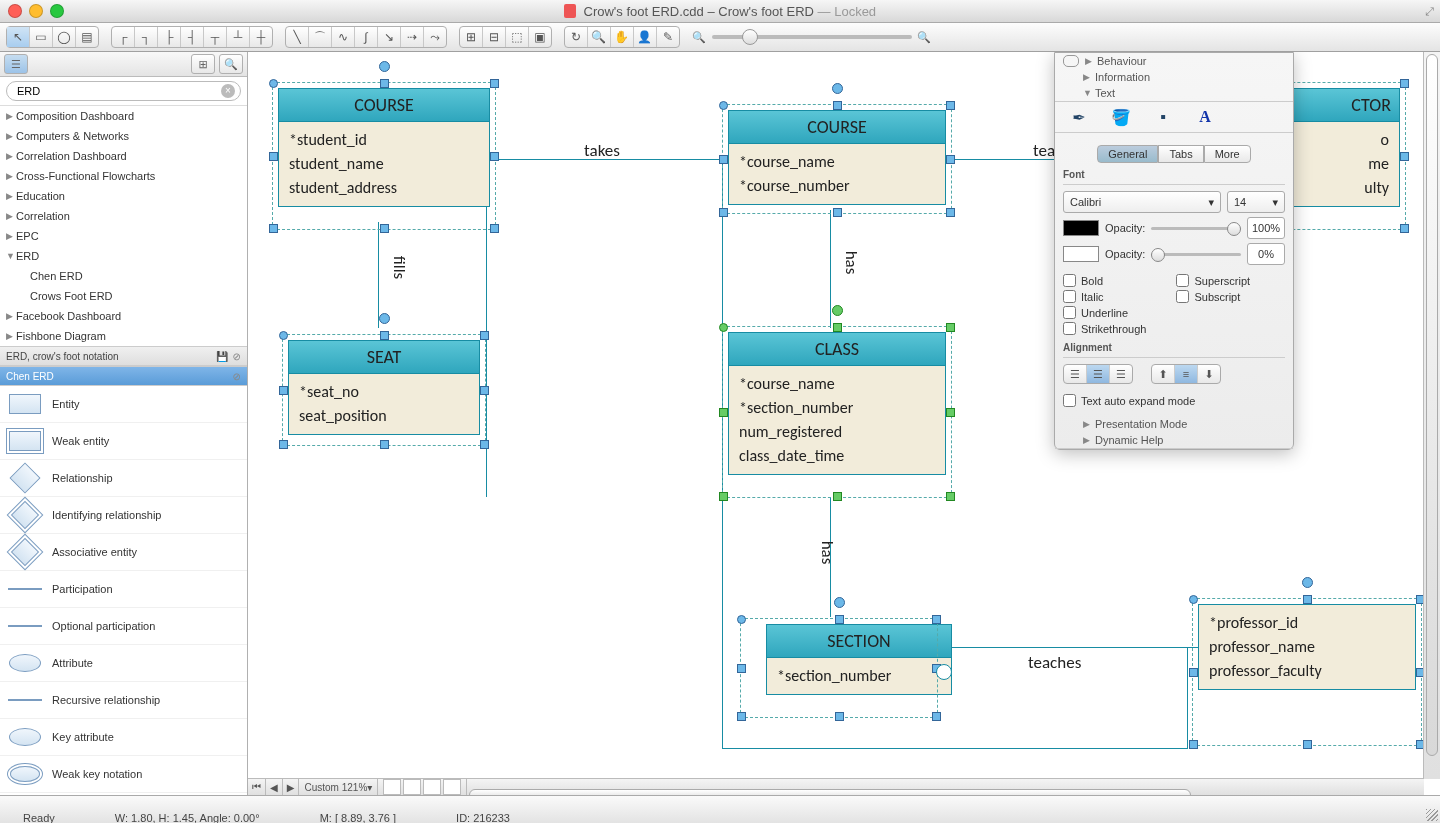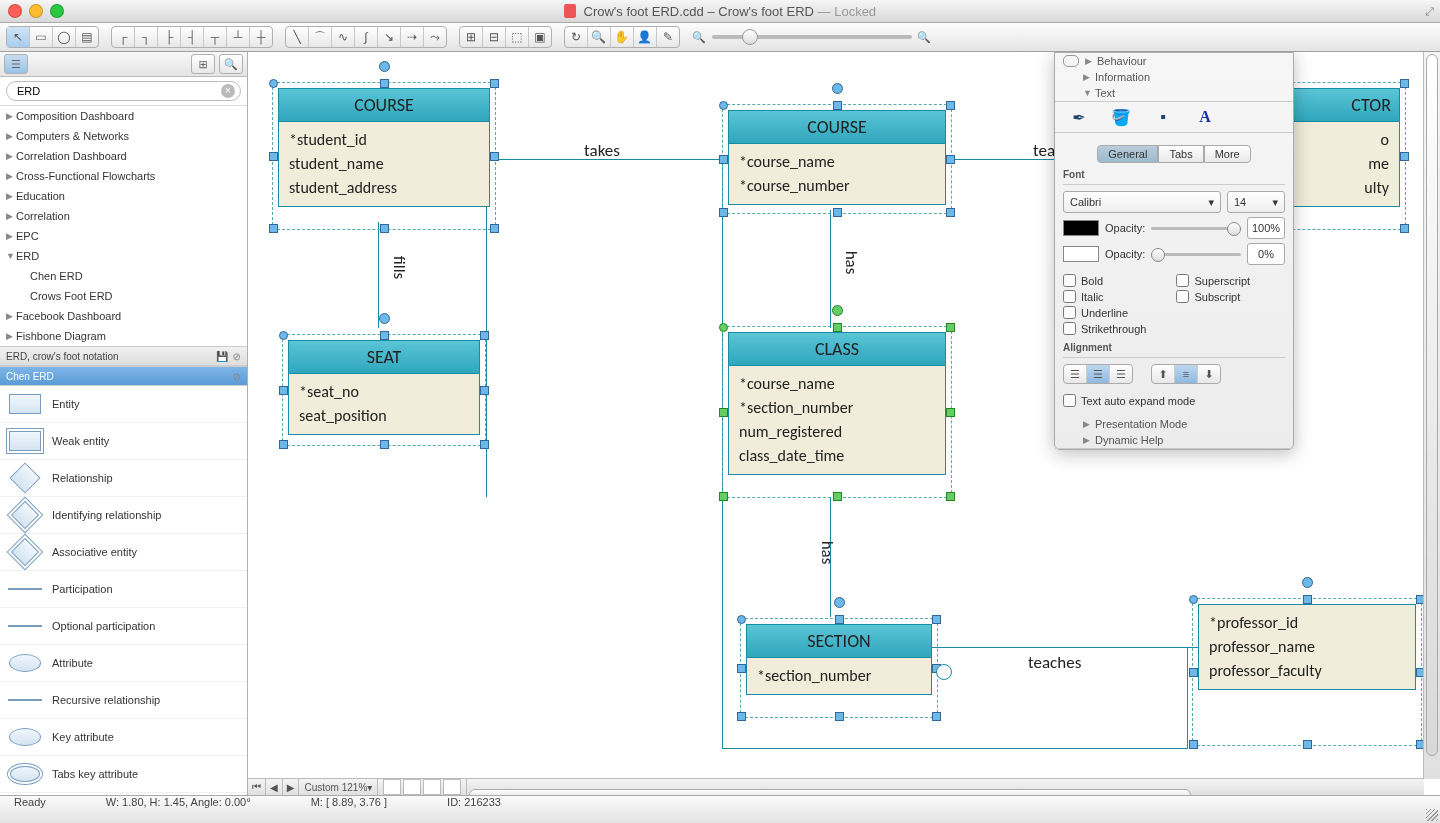--- a/index.html
+++ b/index.html
@@ -94,21 +94,21 @@
 .insp-sw.blk{background:#000}.insp-sw.wht{background:#fff}
 .insp-slider{flex:1;height:3px;background:#bbb;border-radius:2px;position:relative}
 .insp-slider .k{width:12px;height:12px;border-radius:50%;background:linear-gradient(#fff,#ddd);border:1px solid #888;position:absolute;top:-5px}
 .chk{display:flex;align-items:center;gap:5px;margin:3px 0;font-size:11px}
 .chk input{margin:0}
 .chkcols{display:flex;gap:30px}
 .aln-grp{display:flex;border:1px solid #aaa;border-radius:4px;overflow:hidden;background:linear-gradient(#fff,#e8e8e8)}
 .aln-grp div{width:22px;height:18px;border-right:1px solid #ccc;display:flex;align-items:center;justify-content:center;font-size:11px;color:#555}
 .aln-grp div:last-child{border:none}
 .aln-grp div.act{background:linear-gradient(#bcd8f0,#8fb8e0)}
-.statusbar{height:28px;background:linear-gradient(#fafafa,#e2e2e2);border-top:1px solid #aaa;display:flex;align-items:flex-start;font-size:11px;color:#444;padding:0 14px;gap:60px}
+.statusbar{height:28px;background:linear-gradient(#fafafa,#e2e2e2);border-top:1px solid #aaa;display:flex;align-items:flex-end;font-size:11px;color:#444;padding:0 23px;gap:60px}
 .resize-grip{position:absolute;right:2px;bottom:2px;width:12px;height:12px;background:repeating-linear-gradient(135deg,#999 0 1px,transparent 1px 3px)}
 .docicon{display:inline-block;width:12px;height:14px;background:#e55;border-radius:2px;vertical-align:-2px;margin-right:4px;position:relative}
 </style>
 </head>
 <body>
 
 <div class="titlebar">
   <div class="traffic">
     <div class="tl r"></div>
     <div class="tl y"></div>
@@ -301,21 +301,21 @@
         <div class="lib-item">
           <div class="lib-icon">
             <div class="shp ell"></div>
           </div>
           <span>Key attribute</span>
         </div>
         <div class="lib-item">
           <div class="lib-icon">
             <div class="shp elld"></div>
           </div>
-          <span>Tabs key attribute</span>
+          <span>Weak key notation</span>
         </div>
         <div class="lib-item"></div>
       </div>
   </div>
 
   <div class="canvas-wrap">
     <div class="canvas">
 
       <div class="cline" style="left:238px;top:107px;width:1px;height:338px"></div>
       <div class="cline" style="left:238px;top:107px;width:237px;height:1px"></div>
@@ -422,21 +422,21 @@
         <div class="h tl"></div>
           <div class="h tm"></div>
           <div class="h tr"></div>
         <div class="h ml"></div>
           <div class="h mr"></div>
         <div class="h bl"></div>
           <div class="h bm"></div>
           <div class="h br"></div>
       </div>
 
-      <div class="ent" style="left:498px;top:572px;width:184px">
+      <div class="ent" style="left:518px;top:572px;width:184px">
         <div class="eh">SECTION</div>
         <div class="eb">
           <div>*section_number</div>
         </div>
       </div>
       <div class="selbox blue" style="left:492px;top:566px;width:196px;height:98px">
         <div class="rot"></div>
         <div class="h tl"></div>
           <div class="h tm"></div>
           <div class="h tr"></div>

